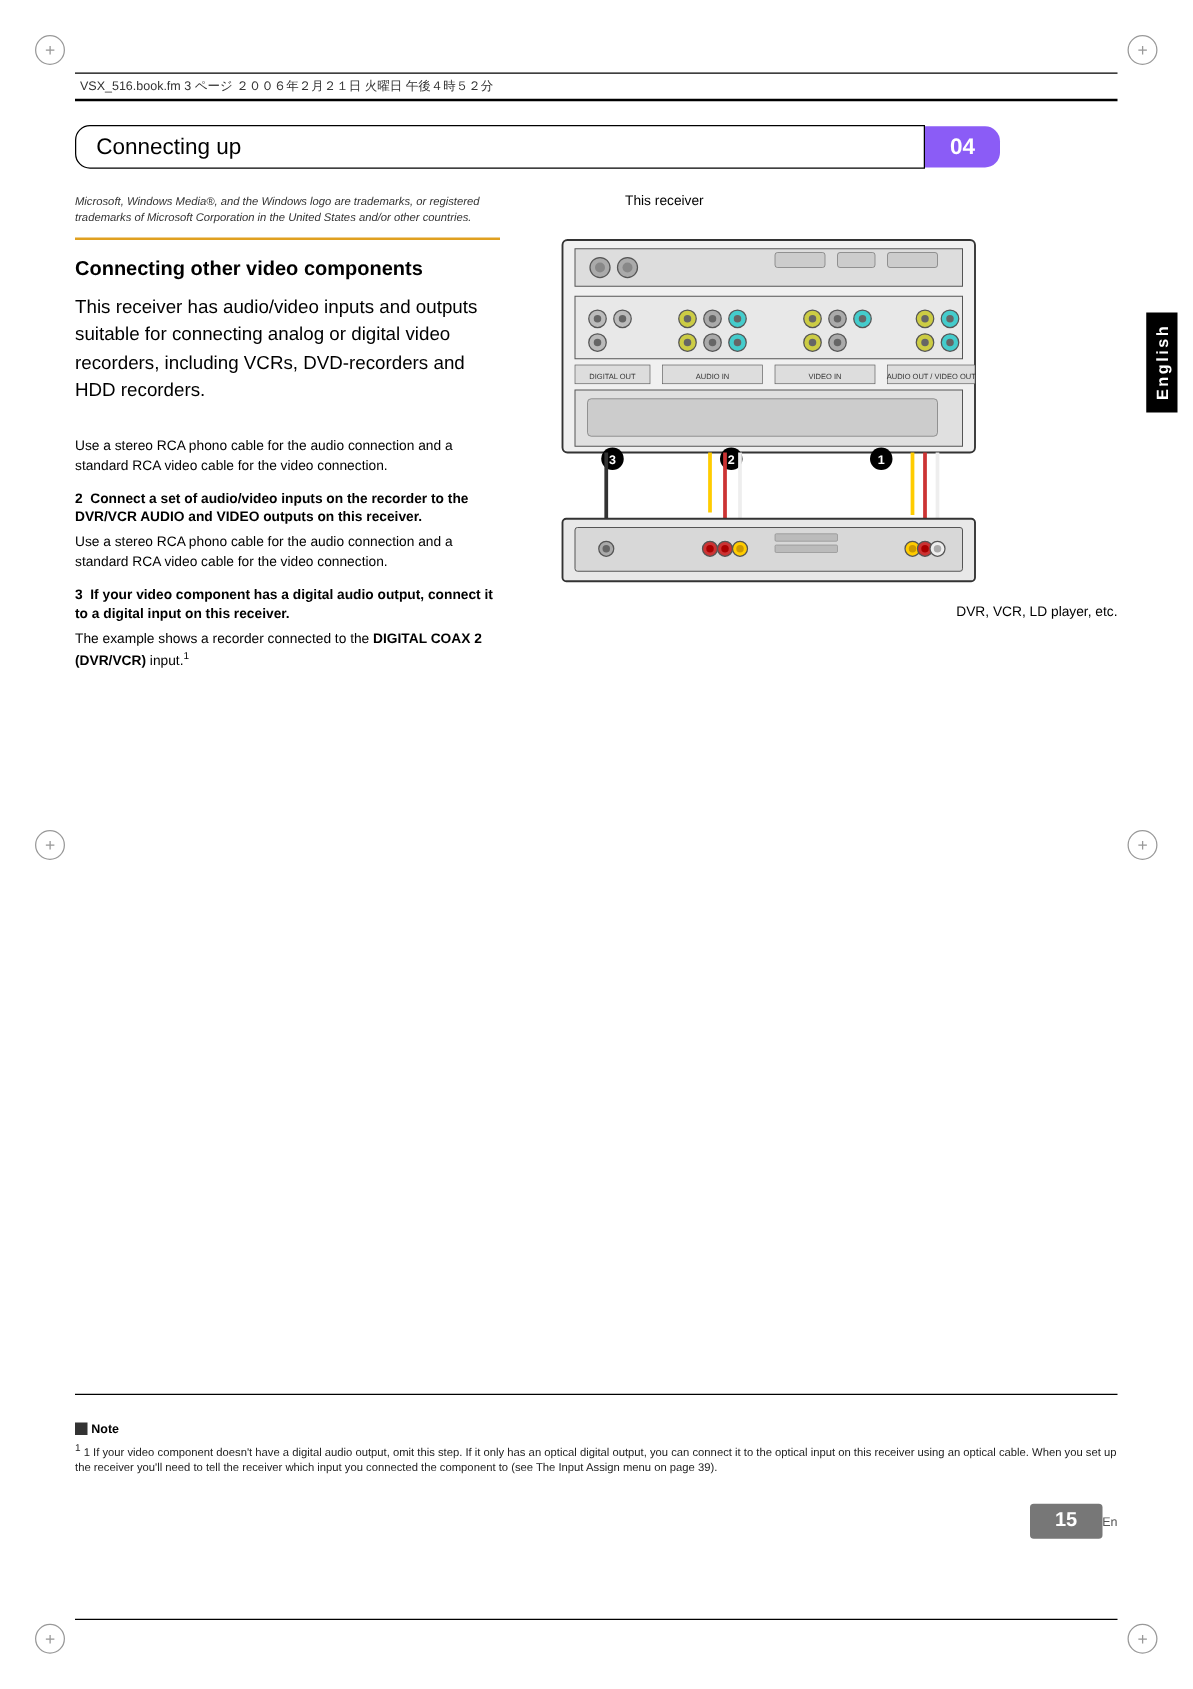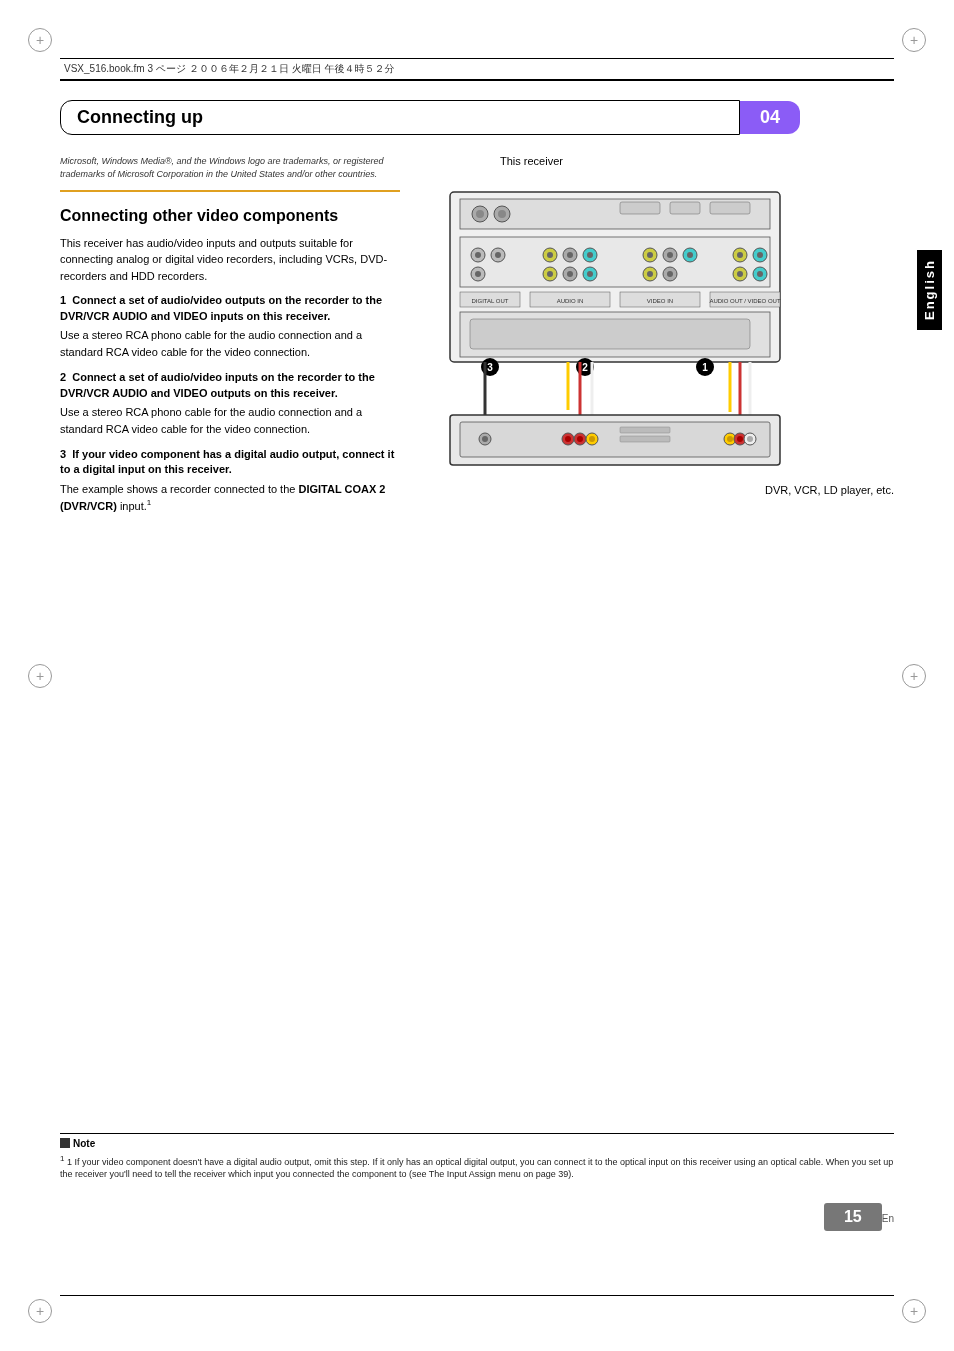--- a/index.html
+++ b/index.html
@@ -66,21 +66,21 @@
       display: flex;
       align-items: center;
       margin-bottom: 20px;
       margin-top: 10px;
     }
     .chapter-title-box {
       border: 1.5px solid #000;
       border-radius: 12px 0 0 12px;
       padding: 6px 24px 6px 16px;
       font-size: 18px;
-      font-weight: bold;
+      font-weight: normal;
       background: #fff;
       flex: 1;
       max-width: 680px;
     }
     .chapter-number-box {
       background: #8b5cf6;
       color: #fff;
       font-size: 18px;
       font-weight: bold;
       padding: 6px 18px;
@@ -137,23 +137,23 @@
     
     .section-heading {
       font-size: 16px;
       font-weight: bold;
       line-height: 1.3;
       margin-bottom: 8px;
     }
 
     
     .section-intro {
-      font-size: 11px;
+      font-size: 15px;
       line-height: 1.5;
-      margin-bottom: 9px;
+      margin-bottom: 24px;
     }
 
     
     .step {
       margin-bottom: 10px;
     }
     .step-title {
       font-size: 11px;
       font-weight: bold;
       line-height: 1.4;
@@ -174,21 +174,21 @@
       margin-bottom: 20px;
       margin-left: 80px;
     }
     .diagram-label-bottom {
       font-size: 11px;
       margin-top: 4px;
       text-align: right;
     }
     .note-bar {
       border-top: 1.5px solid #000;
-      padding-top: 4px;
+      padding-top: 22px;
       margin-bottom: 4px;
       display: flex;
       align-items: flex-start;
       gap: 4px;
     }
     .note-icon {
       font-size: 10px;
       font-weight: bold;
       white-space: nowrap;
       display: flex;
@@ -262,23 +262,20 @@
 
     <div class="left-col">
 
       <div class="trademark-text">Microsoft, Windows Media®, and the Windows logo are trademarks, or registered trademarks of Microsoft Corporation in the United States and/or other countries.</div>
 
       <div class="section-heading">Connecting other video components</div>
 
       <div class="section-intro">This receiver has audio/video inputs and outputs suitable for connecting analog or digital video recorders, including VCRs, DVD-recorders and HDD recorders.</div>
 
       <div class="step">
-        <div class="step-title">
-          <span>1&nbsp;&nbsp;</span><span>Connect a set of audio/video outputs on the recorder to the DVR/VCR AUDIO and VIDEO inputs on this receiver.</span>
-        </div>
         <div class="step-body">Use a stereo RCA phono cable for the audio connection and a standard RCA video cable for the video connection.</div>
       </div>
 
       <div class="step">
         <div class="step-title">
           <span>2&nbsp;&nbsp;</span><span>Connect a set of audio/video inputs on the recorder to the DVR/VCR AUDIO and VIDEO outputs on this receiver.</span>
         </div>
         <div class="step-body">Use a stereo RCA phono cable for the audio connection and a standard RCA video cable for the video connection.</div>
       </div>
 

